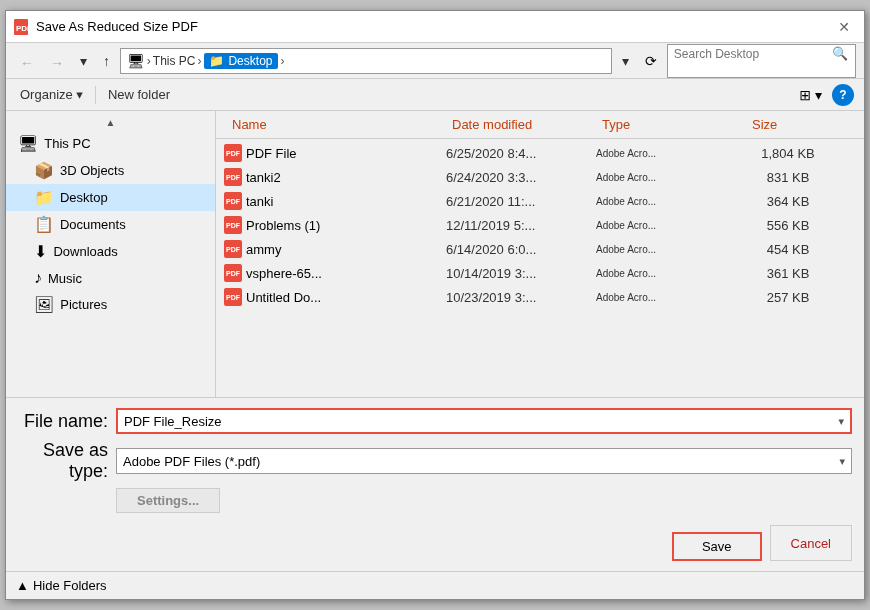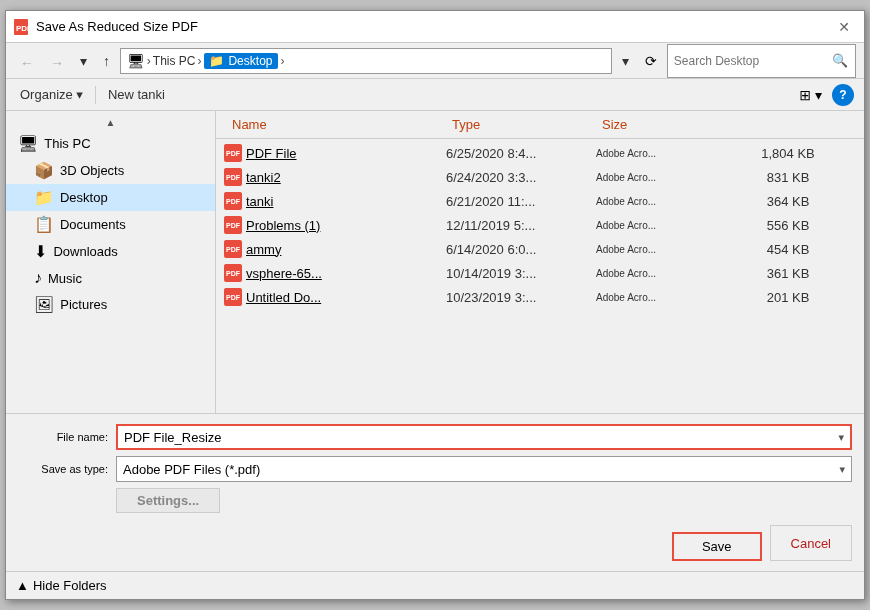--- a/index.html
+++ b/index.html
@@ -99,21 +99,21 @@
       cursor: pointer;
       font-size: 14px;
       padding: 3px 5px;
       border-radius: 2px;
     }
     .search-box {
       border: 1px solid #999;
       background: white;
       height: 26px;
       display: flex;
-      align-items: center;
+      align-items: flex-end;
       padding: 16px 6px;
       min-width: 150px;
       gap: 4px;
     }
     .search-input {
       border: none;
       outline: none;
       font-size: 12px;
       color: #aaa;
       flex: 1;
@@ -237,41 +237,41 @@
       flex: 1;
       overflow-y: auto;
       padding: 2px 0;
     }
     .file-row {
       display: flex;
       align-items: center;
       padding: 3px 8px;
       cursor: pointer;
     }
-    .file-name { width: 200px; font-size: 13px; overflow: hidden; text-overflow: ellipsis; white-space: nowrap; text-decoration: underline; }
+    .file-name { width: 200px; font-size: 13px; overflow: hidden; text-overflow: ellipsis; white-space: nowrap; }
     .file-date { width: 150px; font-size: 13px; color: #333; }
     .file-type { width: 150px; font-size: 10px; color: #333; }
     .file-size { width: 100px; font-size: 13px; color: #333; text-align: center; padding-right: 16px; }
 
     
     .form-area {
       background: #f0f0f0;
       border-top: 1px solid #ccc;
       padding: 10px 12px 6px 12px;
     }
     .form-row {
       display: flex;
       align-items: center;
       margin-bottom: 6px;
       gap: 8px;
     }
     .form-label {
       width: 90px;
       text-align: right;
-      font-size: 11px;
+      font-size: 18px;
       color: #000;
       flex-shrink: 0;
     }
     .form-input {
       flex: 1;
       height: 26px;
       border: 2px solid #e74c3c;
       background: white;
       padding: 2px 6px;
       font-size: 13px;
@@ -411,21 +411,21 @@
 
     <div class="search-box">
       <input class="search-input" type="text" placeholder="Search Desktop" style="">
       <span>🔍</span>
     </div>
   </div>
 
   <div class="toolbar">
     <button class="toolbar-btn">Organize ▾</button>
     <div class="toolbar-sep"></div>
-    <button class="toolbar-btn">New tanki</button>
+    <button class="toolbar-btn">New folder</button>
     <div class="toolbar-right">
       <button class="view-btn">
         <span>⊞</span>
         <span>▾</span>
       </button>
       <button class="help-btn">?</button>
     </div>
   </div>
 
   <div class="main-area">
@@ -459,20 +459,21 @@
       </div>
       <div class="sidebar-item" style="padding-left:28px;">
         <span class="sidebar-item-icon">🖼</span>
         <span class="sidebar-item-label">Pictures</span>
       </div>
     </div>
 
     <div class="file-area">
       <div class="file-list-header">
         <div class="col-header col-name">Name</div>
+        <div class="col-header col-date">Date modified</div>
         <div class="col-header col-type">Type</div>
         <div class="col-header col-size">Size</div>
         <div style="width:12px;"></div>
       </div>
       <div class="file-list">
 
         <div class="file-row">
           <span class="pdf-icon" style="display:inline-flex;margin-right:4px;">PDF</span>
           <span class="file-name">PDF File</span>
           <span class="file-date">6/25/2020 8:4...</span>
@@ -518,21 +519,21 @@
           <span class="file-date">10/14/2019 3:...</span>
           <span class="file-type">Adobe Acro...</span>
           <span class="file-size">361 KB</span>
         </div>
 
         <div class="file-row">
           <span class="pdf-icon" style="display:inline-flex;margin-right:4px;">PDF</span>
           <span class="file-name">Untitled Do...</span>
           <span class="file-date">10/23/2019 3:...</span>
           <span class="file-type">Adobe Acro...</span>
-          <span class="file-size">201 KB</span>
+          <span class="file-size">257 KB</span>
         </div>
 
       </div>
     </div>
   </div>
 
   <div class="form-area">
     <div class="form-row">
       <span class="form-label">File name:</span>
       <div class="form-input">

